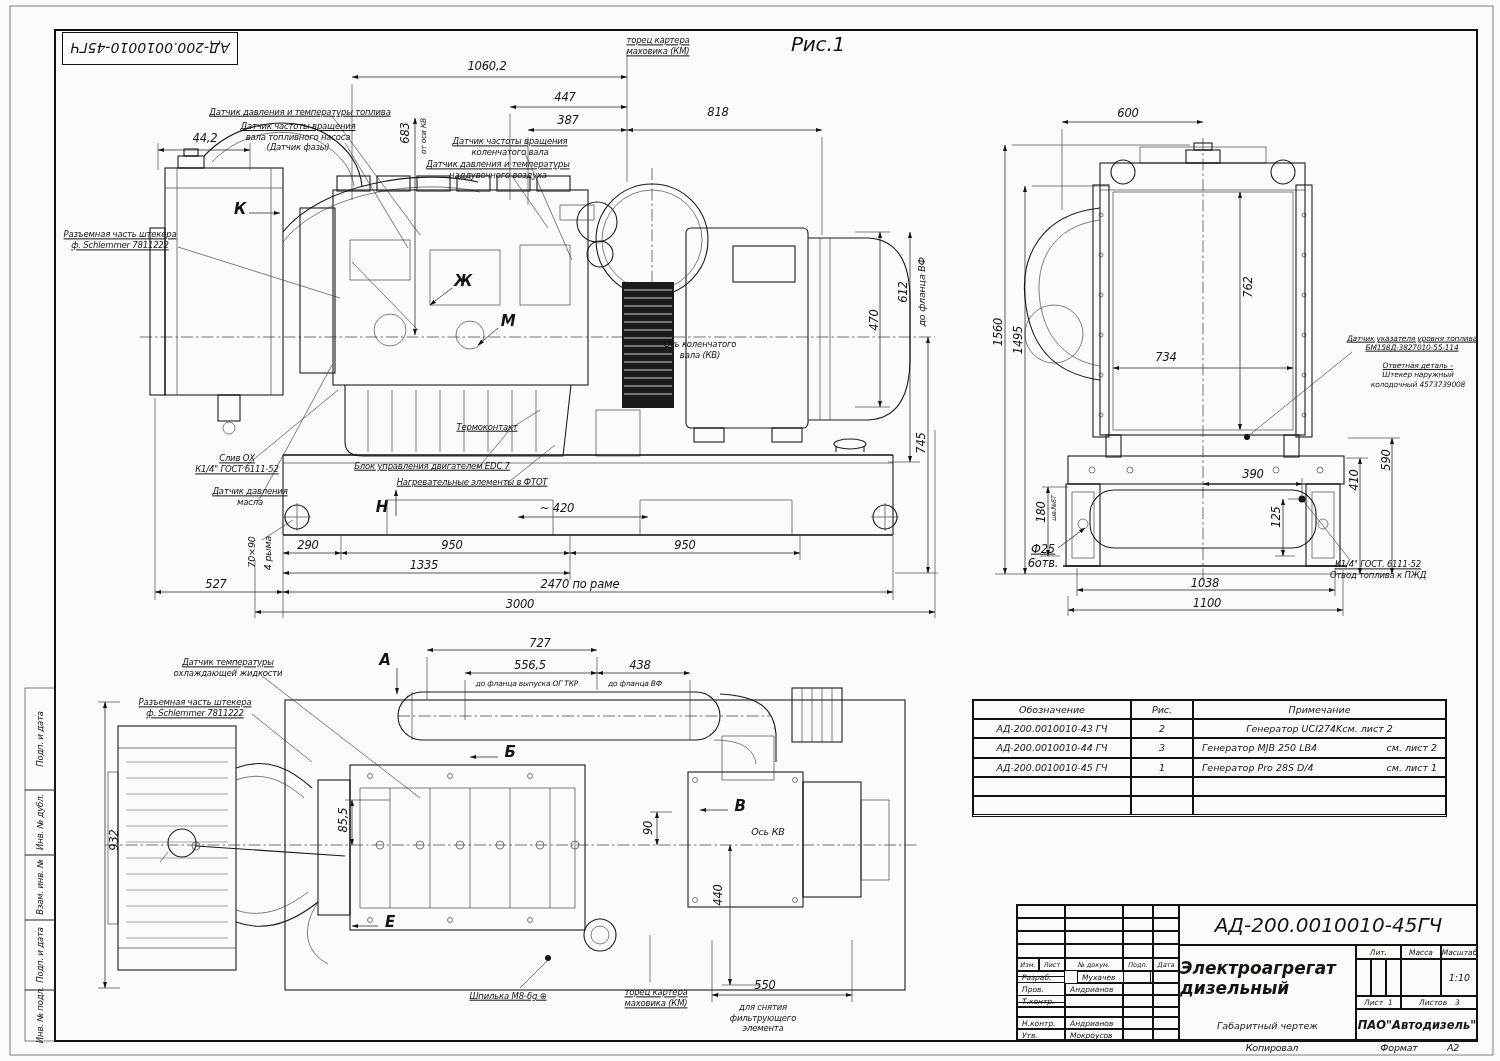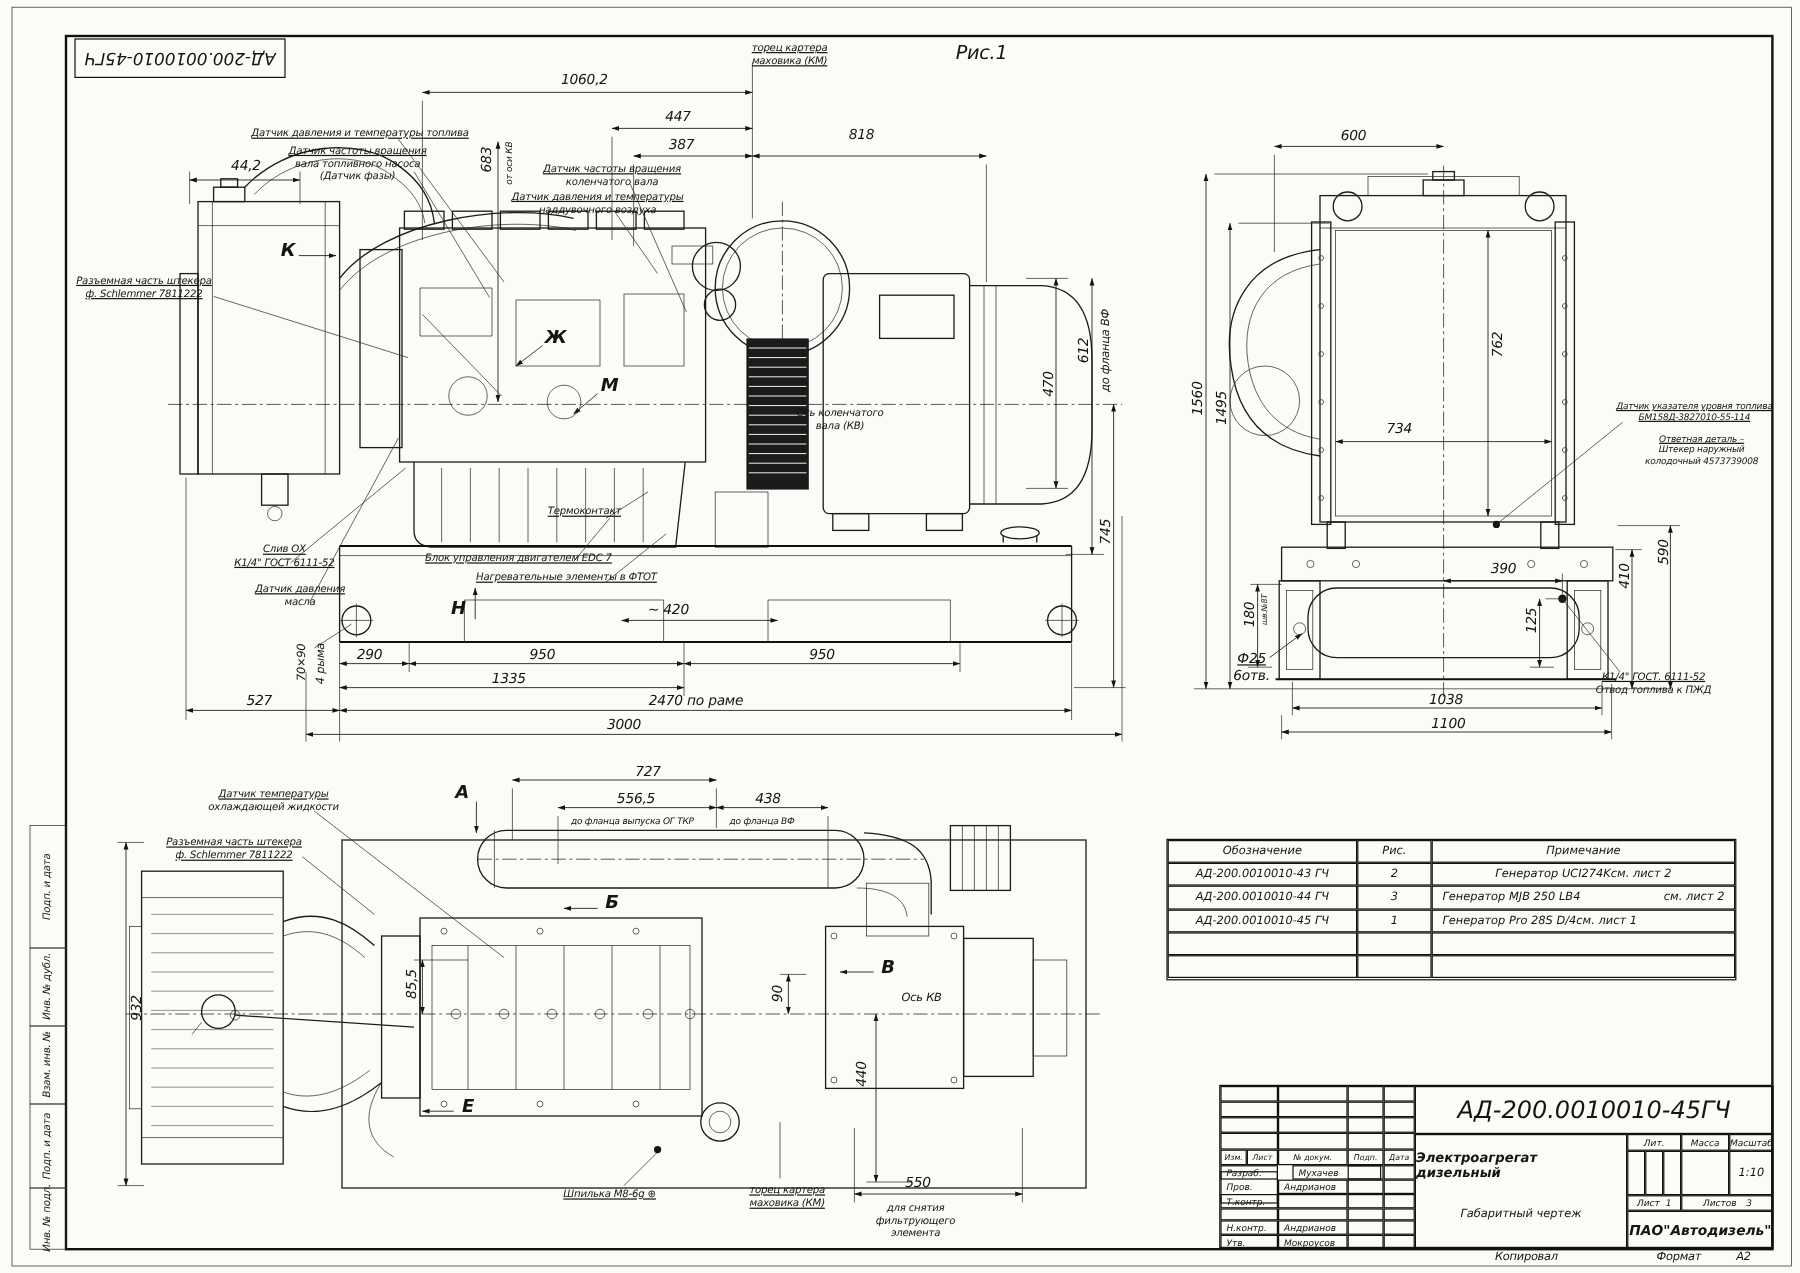--- a/index.html
+++ b/index.html
@@ -10,21 +10,21 @@
   .lnb{fill:none;stroke:#111;stroke-width:1.7;}
   .tn{fill:none;stroke:#2a2a2a;stroke-width:.6;}
   .fin{fill:none;stroke:#3a3a3a;stroke-width:.45;}
   .cl{fill:none;stroke:#2a2a2a;stroke-width:.65;stroke-dasharray:12 3 2.5 3;}
   .dim,.dima{fill:none;stroke:#141414;stroke-width:.7;}
   .lbl{position:absolute;transform:translate(-50%,-50%);font-style:italic;white-space:nowrap;
        text-align:center;line-height:1.25;letter-spacing:-0.2px;}
   .v{transform:translate(-50%,-50%) rotate(-90deg);}
   .ul{text-decoration:underline;}
   .s6{font-size:6.5px}.s7{font-size:7.5px}.s8{font-size:8.5px}.s9{font-size:9.5px}
-  .s11{font-size:11.5px}.s13{font-size:11px}.s18{font-size:16px}
+  .s11{font-size:11.5px}.s13{font-size:17px}.s18{font-size:20px}
   .letter{font-size:15px;font-weight:bold;}
   .cell{box-sizing:border-box;border:0.8px solid #111;display:flex;align-items:center;
         justify-content:center;font-style:italic;overflow:hidden;}
   .cellL{justify-content:flex-start;padding-left:4px;}
   #partsTable{position:absolute;left:972px;top:699px;width:475px;height:118px;
               border:1.6px solid #111;box-sizing:border-box;display:grid;
               grid-template-columns:158px 62px 253px;grid-auto-rows:19.2px;}
   #titleBlock{position:absolute;left:1016px;top:904px;width:461px;height:136px;
               border:1.6px solid #111;box-sizing:border-box;}
   .abs{position:absolute;box-sizing:border-box;}
@@ -526,21 +526,21 @@
 
   <div class="cell s9">АД-200.0010010-44 ГЧ</div>
   <div class="cell s9">3</div>
   <div class="cell s9" style="justify-content:space-between;padding:0 8px">
     <span>Генератор MJB 250 LB4</span>
     <span>см. лист 2</span>
   </div>
 
   <div class="cell s9">АД-200.0010010-45 ГЧ</div>
   <div class="cell s9">1</div>
-  <div class="cell s9" style="justify-content:flex-start;padding:0 8px">
+  <div class="cell s9" style="justify-content:space-between;padding:0 8px">
     <span>Генератор Pro 28S D/4</span>
     <span>см. лист 1</span>
   </div>
 
   <div class="cell s9"></div>
   <div class="cell s9"></div>
   <div class="cell s9"></div>
 
   <div class="cell s9"></div>
   <div class="cell s9"></div>

